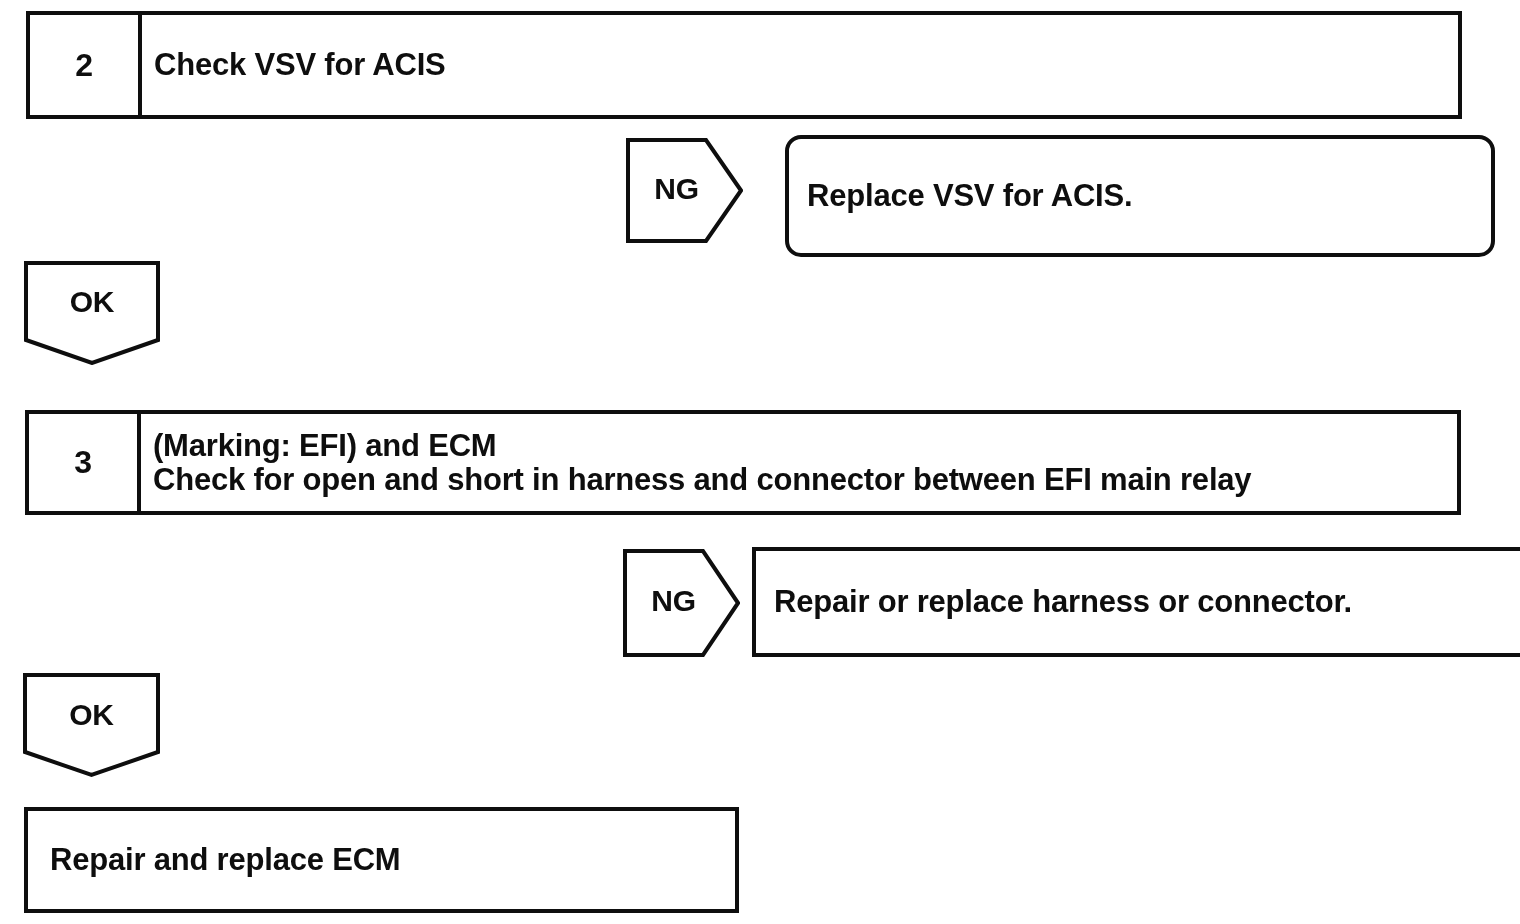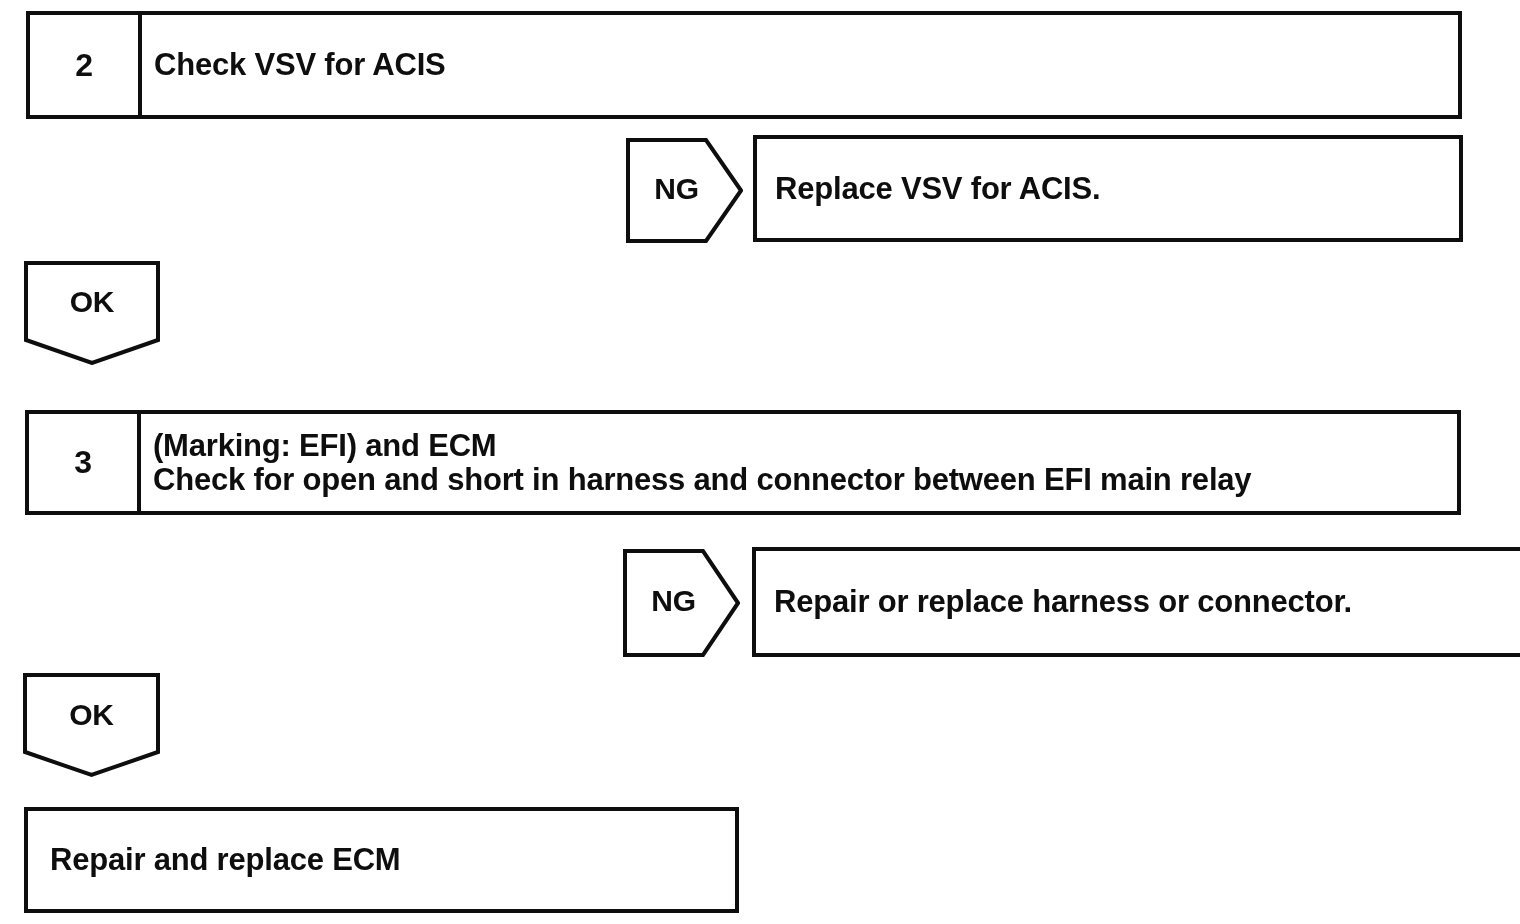--- a/index.html
+++ b/index.html
@@ -72,21 +72,21 @@
     </div>
   </div>
 
   <div class="shape ng" style="left:626px; top:138px; width:117px; height:105px;">
     <svg viewBox="0 0 117 105" preserveAspectRatio="none">
       <polygon points="2,2 80,2 115,52.5 80,103 2,103" fill="#ffffff" stroke="#0e0e0e" stroke-width="4" stroke-linejoin="miter"></polygon>
     </svg>
     <div class="lbl">NG</div>
   </div>
 
-  <div class="box result" style="left:753px; top:135px; width:710px; height:107px;">
+  <div class="box result" style="left:785px; top:135px; width:710px; height:122px;border-radius:16px;">
     <span>Replace VSV for ACIS.</span>
   </div>
 
   <div class="shape ok" style="left:24px; top:261px; width:136px; height:104px;">
     <svg viewBox="0 0 136 104" preserveAspectRatio="none">
       <polygon points="2,2 134,2 134,79 68,102 2,79" fill="#ffffff" stroke="#0e0e0e" stroke-width="4" stroke-linejoin="miter"></polygon>
     </svg>
     <div class="lbl">OK</div>
   </div>
 

